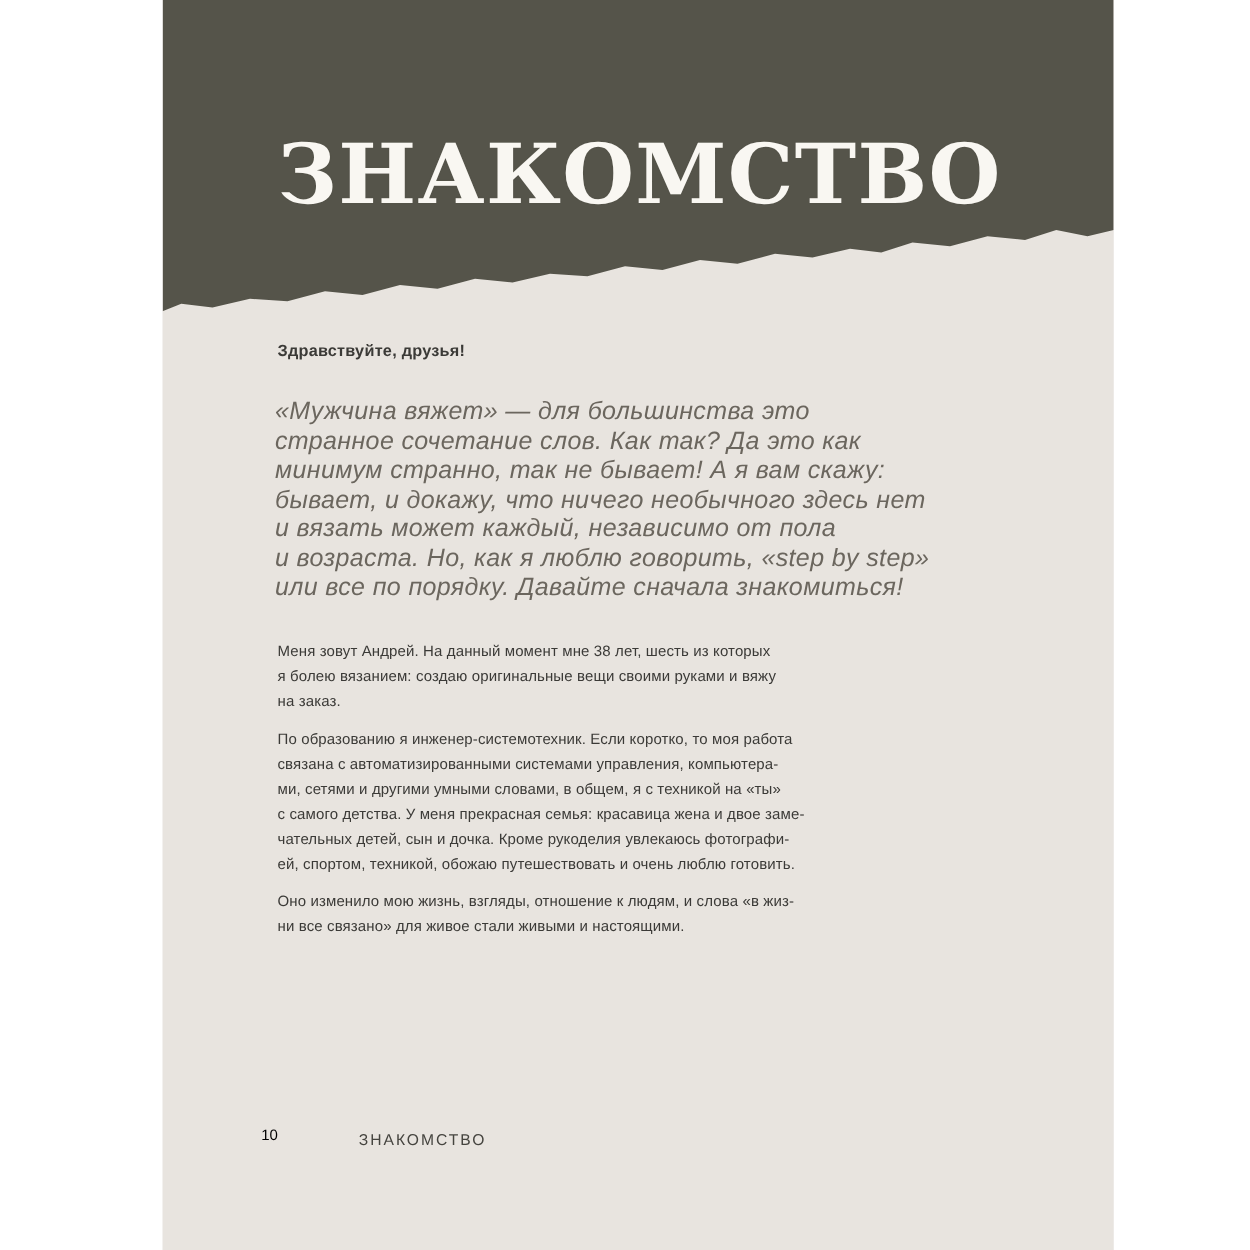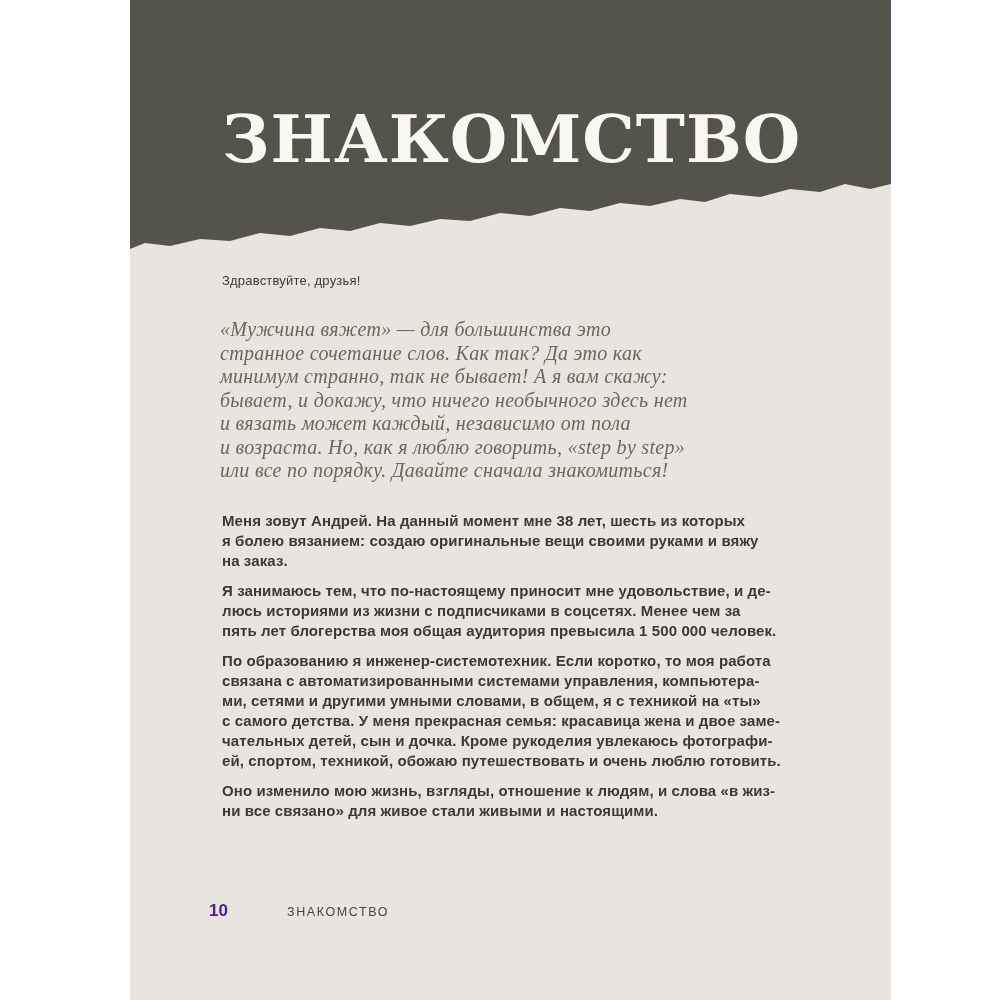--- a/index.html
+++ b/index.html
@@ -23,40 +23,39 @@
   .chapter-title{
     position:absolute;left:92px;top:104px;margin:0;
     font-family:"DejaVu Serif",serif;font-weight:700;
     font-size:66px;line-height:70px;letter-spacing:1px;
     color:var(--title-text,#f9f7f2);
     text-shadow:0 0 1px rgba(85,84,74,0.25);
     white-space:nowrap;
   }
   .greeting{
     position:absolute;left:92px;top:273px;
-    font-size:13px;font-weight:400;letter-spacing:0.2px;
+    font-size:13px;font-weight:700;letter-spacing:0.2px;
     color:var(--body-text,#3b3a37);
   }
   .script{
     position:absolute;left:90px;top:318px;
-    font-family:Liberation Serif, serif;font-style:italic;
+    font-family:Liberation Sans, sans-serif;font-style:italic;
     font-size:20px;line-height:23.5px;letter-spacing:0.3px;
     color:var(--script-text,#6b665e);
     white-space:pre-line;
   }
   .body-text{
     position:absolute;left:92px;top:511px;width:615px;
-    font-size:15px;line-height:20px;letter-spacing:0.1px;
+    font-size:12px;line-height:20px;letter-spacing:0.1px;
     color:var(--body-text,#3b3a37);
-    font-weight:bold;
   }
   .body-text p{margin:0 0 10px 0;white-space:pre-line;}
   .footer-pagenum{
     position:absolute;left:79px;top:901px;
-    font-size:17px;font-weight:700;color:#4c1d95;
+    font-size:12px;font-weight:400;color:#000000;
   }
   .footer-running{
     position:absolute;left:157px;top:905px;
     font-size:12.5px;letter-spacing:1.6px;color:#45443f;
   }
 </style>
 </head>
 <body>
 
 <div class="page">
@@ -72,23 +71,20 @@
 минимум странно, так не бывает! А я вам скажу:
 бывает, и докажу, что ничего необычного здесь нет
 и вязать может каждый, независимо от пола
 и возраста. Но, как я люблю говорить, «step by step»
 или все по порядку. Давайте сначала знакомиться!</div>
 
   <div class="body-text">
     <p>Меня зовут Андрей. На данный момент мне 38 лет, шесть из которых
 я болею вязанием: создаю оригинальные вещи своими руками и вяжу
 на заказ.</p>
-    <p>Я занимаюсь тем, что по-настоящему приносит мне удовольствие, и де-
-люсь историями из жизни с подписчиками в соцсетях. Менее чем за
-пять лет блогерства моя общая аудитория превысила 1 500 000 человек.</p>
     <p>По образованию я инженер-системотехник. Если коротко, то моя работа
 связана с автоматизированными системами управления, компьютера-
 ми, сетями и другими умными словами, в общем, я с техникой на «ты»
 с самого детства. У меня прекрасная семья: красавица жена и двое заме-
 чательных детей, сын и дочка. Кроме рукоделия увлекаюсь фотографи-
 ей, спортом, техникой, обожаю путешествовать и очень люблю готовить.</p>
     <p>Оно изменило мою жизнь, взгляды, отношение к людям, и слова «в жиз-
 ни все связано» для живое стали живыми и настоящими.</p>
   </div>
 

